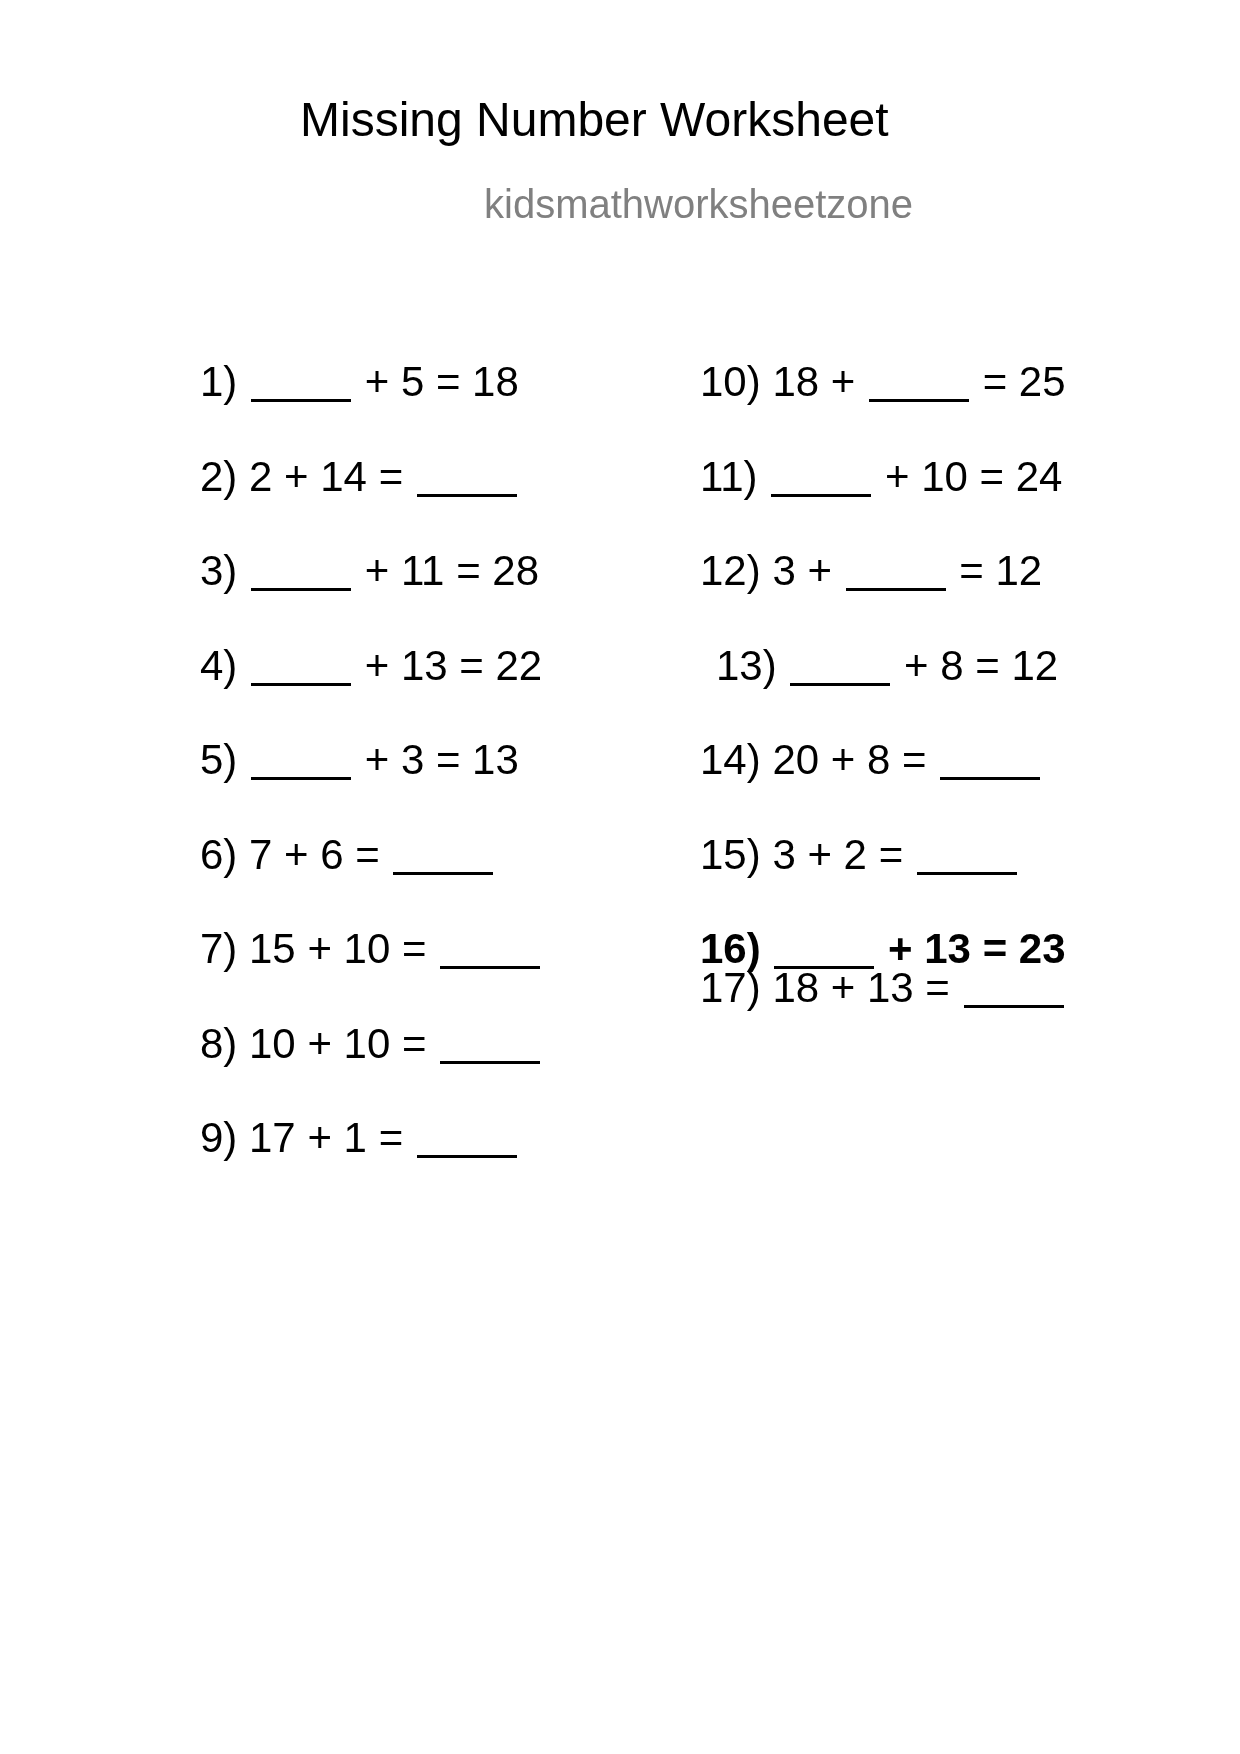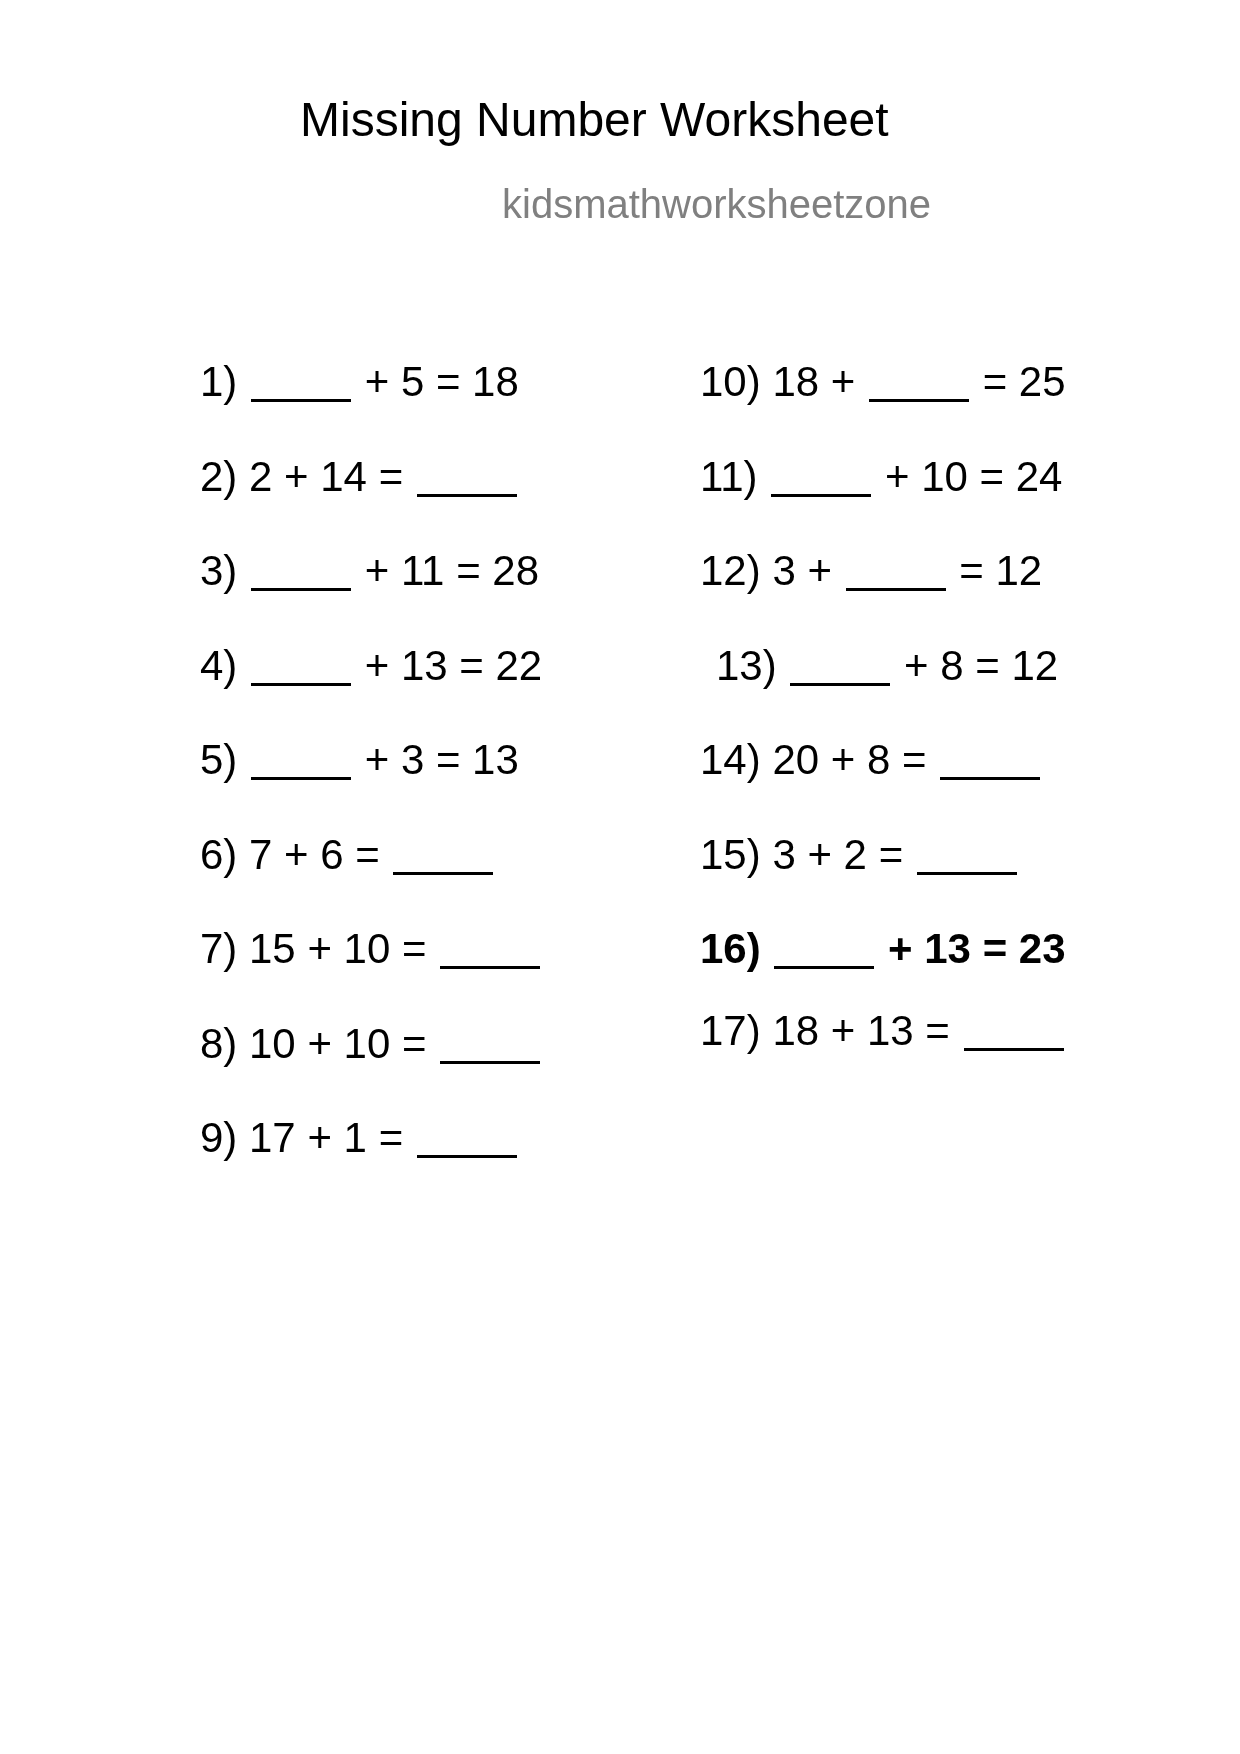--- a/index.html
+++ b/index.html
@@ -1,19 +1,19 @@
 <!DOCTYPE html>
 <html><head>
   <meta charset="utf-8">
   <style>
     html, body { margin: 0; padding: 0; background: #ffffff; }
     body { width: 1240px; height: 1754px; position: relative; overflow: hidden;
            font-family: "Liberation Sans", sans-serif; color: #000; }
     .title { position: absolute; left: 300px; top: 96px; font-size: 48px; line-height: 1; white-space: nowrap; }
-    .subtitle { position: absolute; left: 502px; top: 184px; font-size: 40px; line-height: 1; color: #808080; white-space: nowrap; }
+    .subtitle { position: absolute; left: 484px; top: 184px; font-size: 40px; line-height: 1; color: #808080; white-space: nowrap; }
     .problem { position: absolute; font-size: 42px; line-height: 1; white-space: nowrap; }
     .blank { display: inline-block; width: 100px; border-bottom: 3px solid #000; height: 38px; vertical-align: baseline; margin: 0 2px; position: relative; top: 6px; }
     .col1 { left: 200px; }
     .col2 { left: 700px; }
   </style>
 </head>
 <body>
 
 <div class="title">Missing Number Worksheet</div>
 <div class="subtitle">kidsmathworksheetzone</div>
@@ -28,14 +28,14 @@
     <div class="problem col1" style="top: 922px;"><span>7) </span><span>15 + 10 = </span><span class="blank"></span></div>
     <div class="problem col1" style="top: 1016.5px;"><span>8) </span><span>10 + 10 = </span><span class="blank"></span></div>
     <div class="problem col1" style="top: 1111px;"><span>9) </span><span>17 + 1 = </span><span class="blank"></span></div>
     <div class="problem col2" style="top: 355px;"><span>10) </span><span>18 + </span><span class="blank"></span><span> = 25</span></div>
     <div class="problem col2" style="top: 449.5px;"><span>11) </span><span class="blank"></span><span> + 10 = 24</span></div>
     <div class="problem col2" style="top: 544px;"><span>12) </span><span>3 + </span><span class="blank"></span><span> = 12</span></div>
     <div class="problem col2" style="top: 638.5px; margin-left: 16px;"><span>13) </span><span class="blank"></span><span> + 8 = 12</span></div>
     <div class="problem col2" style="top: 733px;"><span>14) </span><span>20 + 8 = </span><span class="blank"></span></div>
     <div class="problem col2" style="top: 827.5px;"><span>15) </span><span>3 + 2 = </span><span class="blank"></span></div>
     <div class="problem col2" style="top: 922px; font-weight: bold;"><span>16) </span><span class="blank"></span><span> + 13 = 23</span></div>
-    <div class="problem col2" style="top: 1004px;"><span>17) </span><span>18 + 13 = </span><span class="blank"></span></div>
+    <div class="problem col2" style="top: 961px;"><span>17) </span><span>18 + 13 = </span><span class="blank"></span></div>
   </div>
 
 </body></html>

